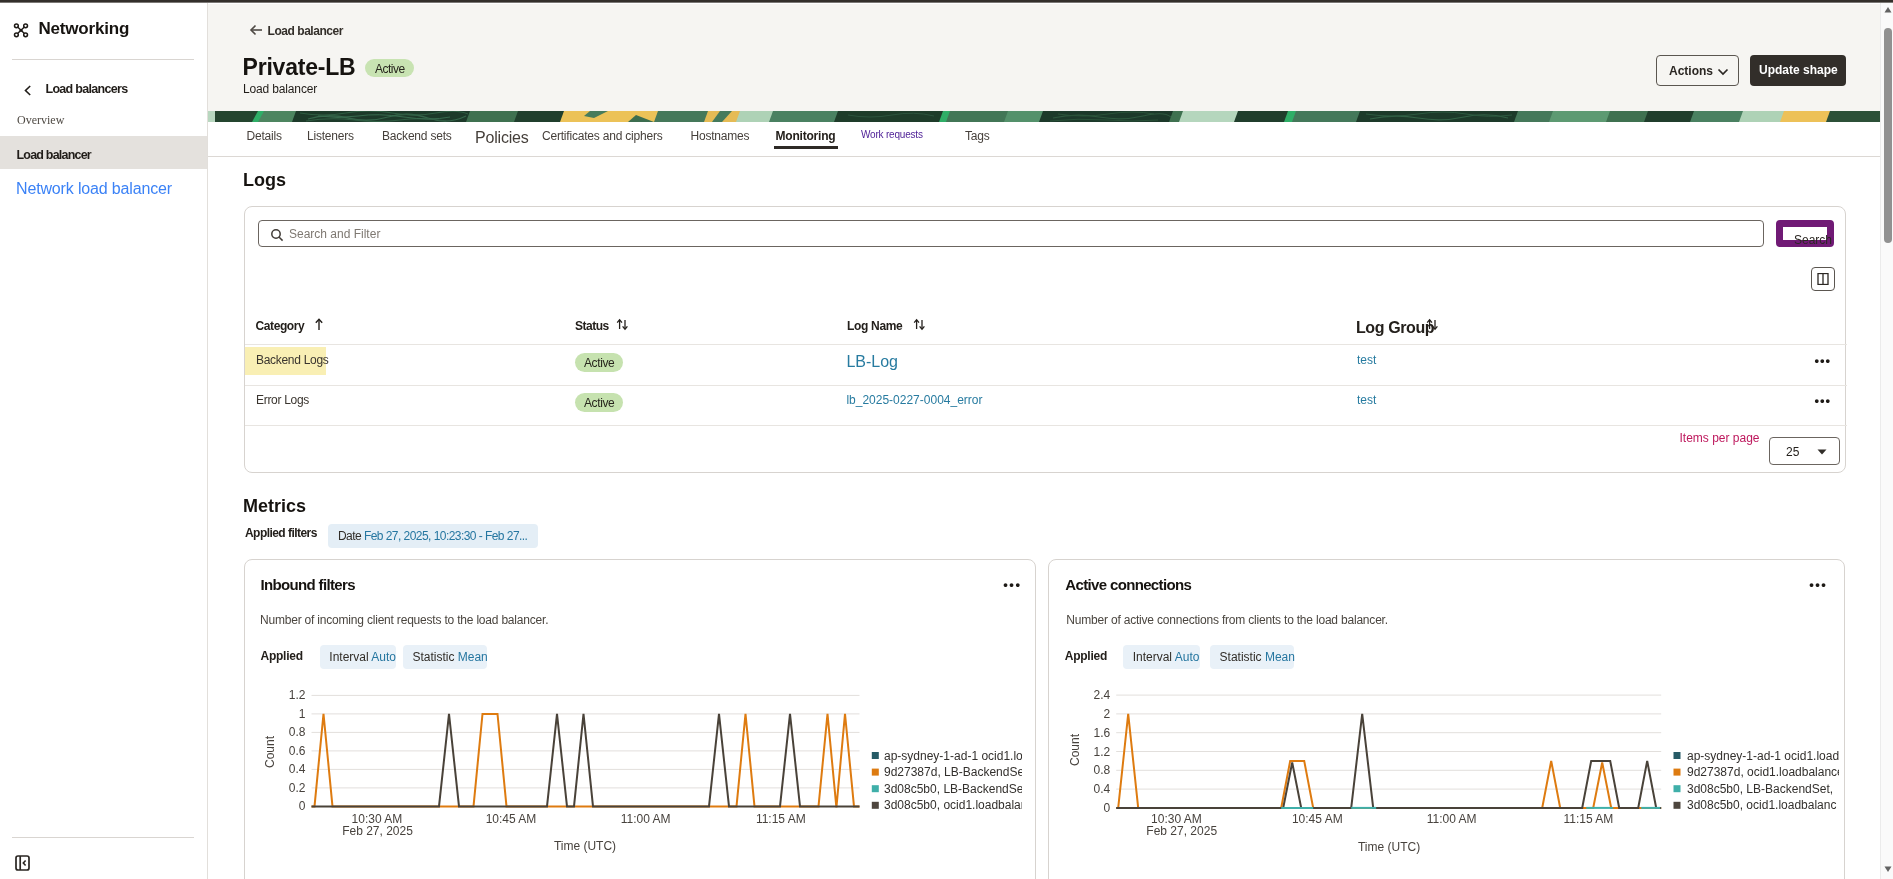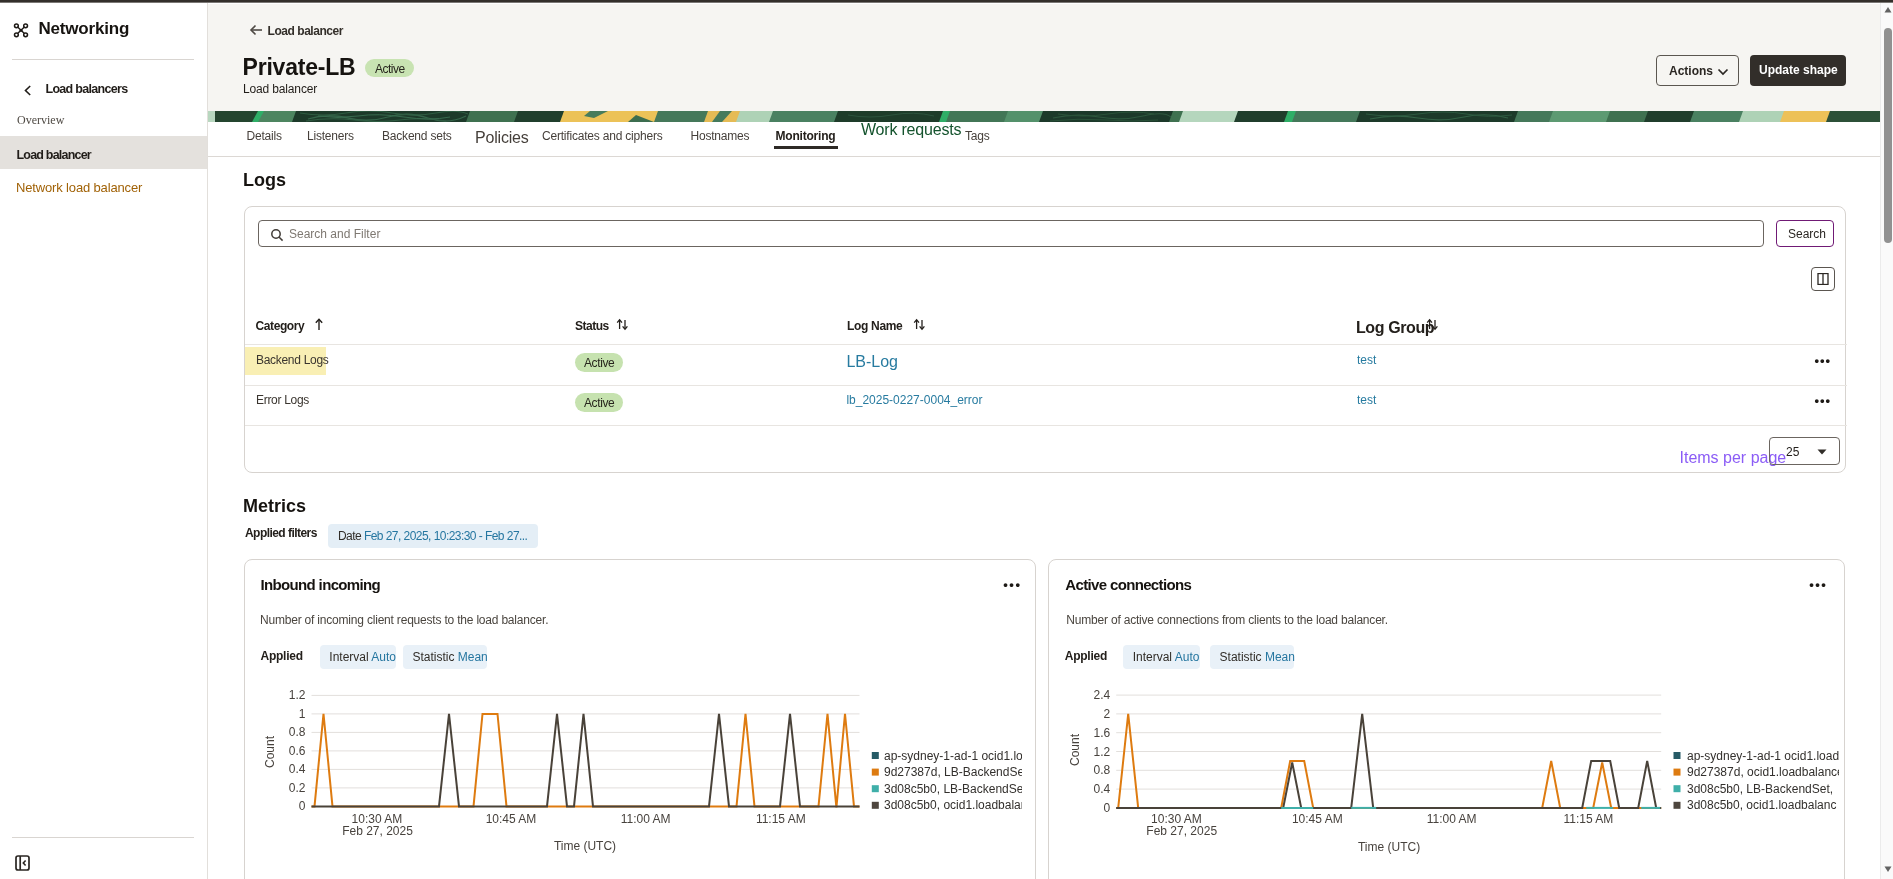--- a/index.html
+++ b/index.html
@@ -31,21 +31,21 @@
   </svg>
   <div class="abs nowrap" style="left:38.5px;top:15.8px;font-size:17px;font-weight:bold;color:#161310;letter-spacing:-0.2px;">Networking</div>
   <div class="abs" style="left:12px;top:56px;width:182px;height:1px;background:#d9d5d1;"></div>
   <svg class="abs" style="left:24px;top:82px;" width="8" height="11" viewBox="0 0 8 11">
     <polyline points="6.2,1 1.5,5.5 6.2,10" fill="none" stroke="#211d19" stroke-width="1.6"></polyline>
   </svg>
   <div class="abs nowrap" style="left:45.5px;top:79px;font-size:12.5px;font-weight:bold;color:#211d19;letter-spacing:-0.7px;">Load balancers</div>
   <div class="abs nowrap" style="left:17px;top:110px;font-size:12px;color:#4e4943;font-family:Liberation Serif, serif;">Overview</div>
   <div class="abs" style="left:0;top:133px;width:207px;height:33px;background:#e4e1dd;"></div>
   <div class="abs nowrap" style="left:16.5px;top:144.5px;font-size:12.5px;font-weight:bold;color:#211d19;letter-spacing:-0.8px;">Load balancer</div>
-  <div class="abs nowrap" style="left:16px;top:176.8px;font-size:13px;color:#a16207;letter-spacing:-0.15px;">Network load balancer</div>
+  <div class="abs nowrap" style="left:16px;top:176.8px;font-size:16px;color:#3b82f6;letter-spacing:-0.15px;">Network load balancer</div>
   <div class="abs" style="left:12px;top:834px;width:182px;height:1px;background:#d9d5d1;"></div>
   <svg class="abs" style="left:15px;top:852px;" width="15" height="16" viewBox="0 0 15 16">
     <rect x="1" y="1" width="13" height="14" rx="2" fill="none" stroke="#2a2622" stroke-width="1.7"></rect>
     <line x1="5.2" y1="1" x2="5.2" y2="15" stroke="#2a2622" stroke-width="1.7"></line>
     <polyline points="10.6,5.5 8.3,8 10.6,10.5" fill="none" stroke="#2a2622" stroke-width="1.6"></polyline>
   </svg>
 </div>
 
 <svg class="abs" style="left:249px;top:24px;" width="14" height="12" viewBox="0 0 14 12">
   <line x1="2" y1="6" x2="13" y2="6" stroke="#4f4a45" stroke-width="1.6"></line>
@@ -119,36 +119,36 @@
 
 <div class="abs" style="left:208px;top:122px;width:1685px;height:35px;background:#ffffff;border-bottom:1px solid #dcd8d4;"></div>
 <div class="abs nowrap" style="left:246.5px;top:129px;font-size:12px;color:#453f3a;letter-spacing:-0.2px;">Details</div>
 <div class="abs nowrap" style="left:307px;top:129px;font-size:12px;color:#453f3a;letter-spacing:-0.2px;">Listeners</div>
 <div class="abs nowrap" style="left:382px;top:129px;font-size:12px;color:#453f3a;letter-spacing:-0.2px;">Backend sets</div>
 <div class="abs nowrap" style="left:475px;top:129px;font-size:16px;color:#453f3a;letter-spacing:-0.2px;">Policies</div>
 <div class="abs nowrap" style="left:542px;top:129px;font-size:12px;color:#453f3a;letter-spacing:-0.2px;">Certificates and ciphers</div>
 <div class="abs nowrap" style="left:690.5px;top:129px;font-size:12px;color:#453f3a;letter-spacing:-0.2px;">Hostnames</div>
 <div class="abs nowrap" style="left:775.5px;top:129px;font-size:12px;font-weight:bold;color:#24201c;letter-spacing:-0.2px;">Monitoring</div>
 <div class="abs" style="left:774px;top:145.5px;width:63.5px;height:3px;background:#2e2a26;"></div>
-<div class="abs nowrap" style="left:861px;top:121px;font-size:16px;color:#14532d;letter-spacing:-0.2px;">Work requests</div>
+<div class="abs nowrap" style="left:861px;top:129px;font-size:10px;color:#4c1d95;letter-spacing:-0.2px;">Work requests</div>
 <div class="abs nowrap" style="left:965px;top:129px;font-size:12px;color:#453f3a;letter-spacing:-0.2px;text-align:center;">Tags</div>
 
 <div class="abs nowrap" style="left:243px;top:170px;font-size:18px;font-weight:bold;color:#161310;">Logs</div>
 
 <div class="abs" style="left:243.5px;top:206px;width:1602.5px;height:267px;border:1px solid #d7d3cf;border-radius:8px;background:#fff;">
 
   <div class="abs" style="left:13px;top:13px;width:1506px;height:27px;border:1px solid #6b6560;border-radius:4px;background:#fff;">
     <svg class="abs" style="left:11px;top:6.5px;" width="14" height="14" viewBox="0 0 14 14">
       <circle cx="6" cy="6" r="4.2" fill="none" stroke="#403b36" stroke-width="1.5"></circle>
       <line x1="9.2" y1="9.2" x2="12.6" y2="12.6" stroke="#403b36" stroke-width="1.5"></line>
     </svg>
     <div class="abs nowrap" style="left:30.5px;top:6px;font-size:12px;color:#7e7871;">Search and Filter</div>
   </div>
 
-  <div class="abs" style="left:1531.5px;top:13px;width:58px;height:27px;border:1px solid #701a75;border-radius:4px;text-align:right;">
+  <div class="abs" style="left:1531.5px;top:13px;width:58px;height:27px;border:7px solid #701a75;border-radius:4px;text-align:right;">
     <div class="abs nowrap" style="left:11px;top:6px;font-size:12px;color:#2b2723;">Search</div>
   </div>
 
   <div class="abs" style="left:1566.5px;top:60px;width:24px;height:24px;border:1px solid #5b5650;border-radius:4px;">
     <svg class="abs" style="left:5px;top:5px;" width="12" height="12" viewBox="0 0 12 12">
       <rect x="1" y="0.5" width="10" height="11" fill="none" stroke="#2b2723" stroke-width="1.3"></rect>
       <line x1="6" y1="0.5" x2="6" y2="11.5" stroke="#2b2723" stroke-width="1.3"></line>
     </svg>
   </div>
 
@@ -192,37 +192,37 @@
 
   <div class="abs nowrap" style="left:11.5px;top:185.5px;font-size:12px;color:#3a352f;letter-spacing:-0.3px;">Error Logs</div>
   <div class="abs" style="left:330px;top:186px;width:48px;height:19px;border-radius:9.5px;background:#c6e2af;">
     <div class="abs nowrap" style="left:9.5px;top:3px;font-size:12px;color:#27251d;letter-spacing:-0.4px;">Active</div>
   </div>
   <div class="abs nowrap" style="left:601.9px;top:185.5px;font-size:12px;color:#277ba0;">lb_2025-0227-0004_error</div>
   <div class="abs nowrap" style="left:1112.5px;top:185.5px;font-size:12px;color:#277ba0;">test</div>
   <div class="abs nowrap" style="left:1570px;top:186px;font-size:13px;font-weight:bold;color:#1e1a16;letter-spacing:1px;">•••</div>
   <div class="abs" style="left:0;top:218px;width:1602px;height:1px;background:#e8e5e1;"></div>
 
-  <div class="abs nowrap" style="left:1435px;top:242px;font-size:16px;color:#8b5cf6;">Items per page</div>
+  <div class="abs nowrap" style="left:1435px;top:224px;font-size:12px;color:#be185d;">Items per page</div>
   <div class="abs" style="left:1524.5px;top:230px;width:71px;height:28px;border:1px solid #6b6560;border-radius:4px;">
     <div class="abs nowrap" style="left:16px;top:7px;font-size:12px;color:#24201c;">25</div>
     <svg class="abs" style="left:47px;top:11px;" width="10" height="6" viewBox="0 0 10 6">
       <polygon points="0.5,0.5 9.5,0.5 5,5.5" fill="#312d29"></polygon>
     </svg>
   </div>
 </div>
 
 <div class="abs nowrap" style="left:243px;top:496px;font-size:18px;font-weight:bold;color:#161310;">Metrics</div>
 <div class="abs nowrap" style="left:245px;top:526px;font-size:12px;font-weight:bold;color:#24201c;letter-spacing:-0.55px;">Applied filters</div>
 <div class="abs" style="left:328px;top:524px;width:210px;height:23.5px;border-radius:4px;background:#e4eef6;">
   <div class="abs nowrap" style="left:10px;top:5px;font-size:12px;color:#312d28;letter-spacing:-0.55px;">Date <span style="color:#2576a0;">Feb 27, 2025, 10:23:30 - Feb 27...</span></div>
 </div>
 
 <div class="abs" style="left:243.5px;top:559px;width:792.7px;height:331px;border:1px solid #d7d3cf;border-radius:8px;background:#fff;overflow:hidden;">
-  <div class="abs nowrap" style="left:16px;top:16px;font-size:15px;font-weight:bold;color:#161310;letter-spacing:-0.65px;">Inbound incoming</div>
+  <div class="abs nowrap" style="left:16px;top:16px;font-size:15px;font-weight:bold;color:#161310;letter-spacing:-0.65px;">Inbound filters</div>
   <div class="abs nowrap" style="left:758.8px;top:17px;font-size:13px;font-weight:bold;color:#1e1a16;letter-spacing:1.5px;">•••</div>
   <div class="abs nowrap" style="left:15.5px;top:53px;font-size:12px;color:#4a453f;letter-spacing:-0.2px;">Number of incoming client requests to the load balancer.</div>
   <div class="abs nowrap" style="left:16px;top:88.5px;font-size:12px;font-weight:bold;color:#24201c;letter-spacing:-0.25px;">Applied</div>
   <div class="abs" style="left:75.8px;top:85px;width:75.3px;height:24px;border-radius:4px;background:#e9f1f8;">
     <div class="abs nowrap" style="left:9px;top:5px;font-size:12px;color:#312d28;">Interval <span style="color:#2576a0;">Auto</span></div>
   </div>
   <div class="abs" style="left:158.9px;top:85px;width:83.6px;height:24px;border-radius:4px;background:#e9f1f8;">
     <div class="abs nowrap" style="left:9px;top:5px;font-size:12px;color:#312d28;">Statistic <span style="color:#2576a0;">Mean</span></div>
   </div>
   <svg class="abs" style="left:0;top:0;" width="798" height="329" viewBox="0 0 798 329">

